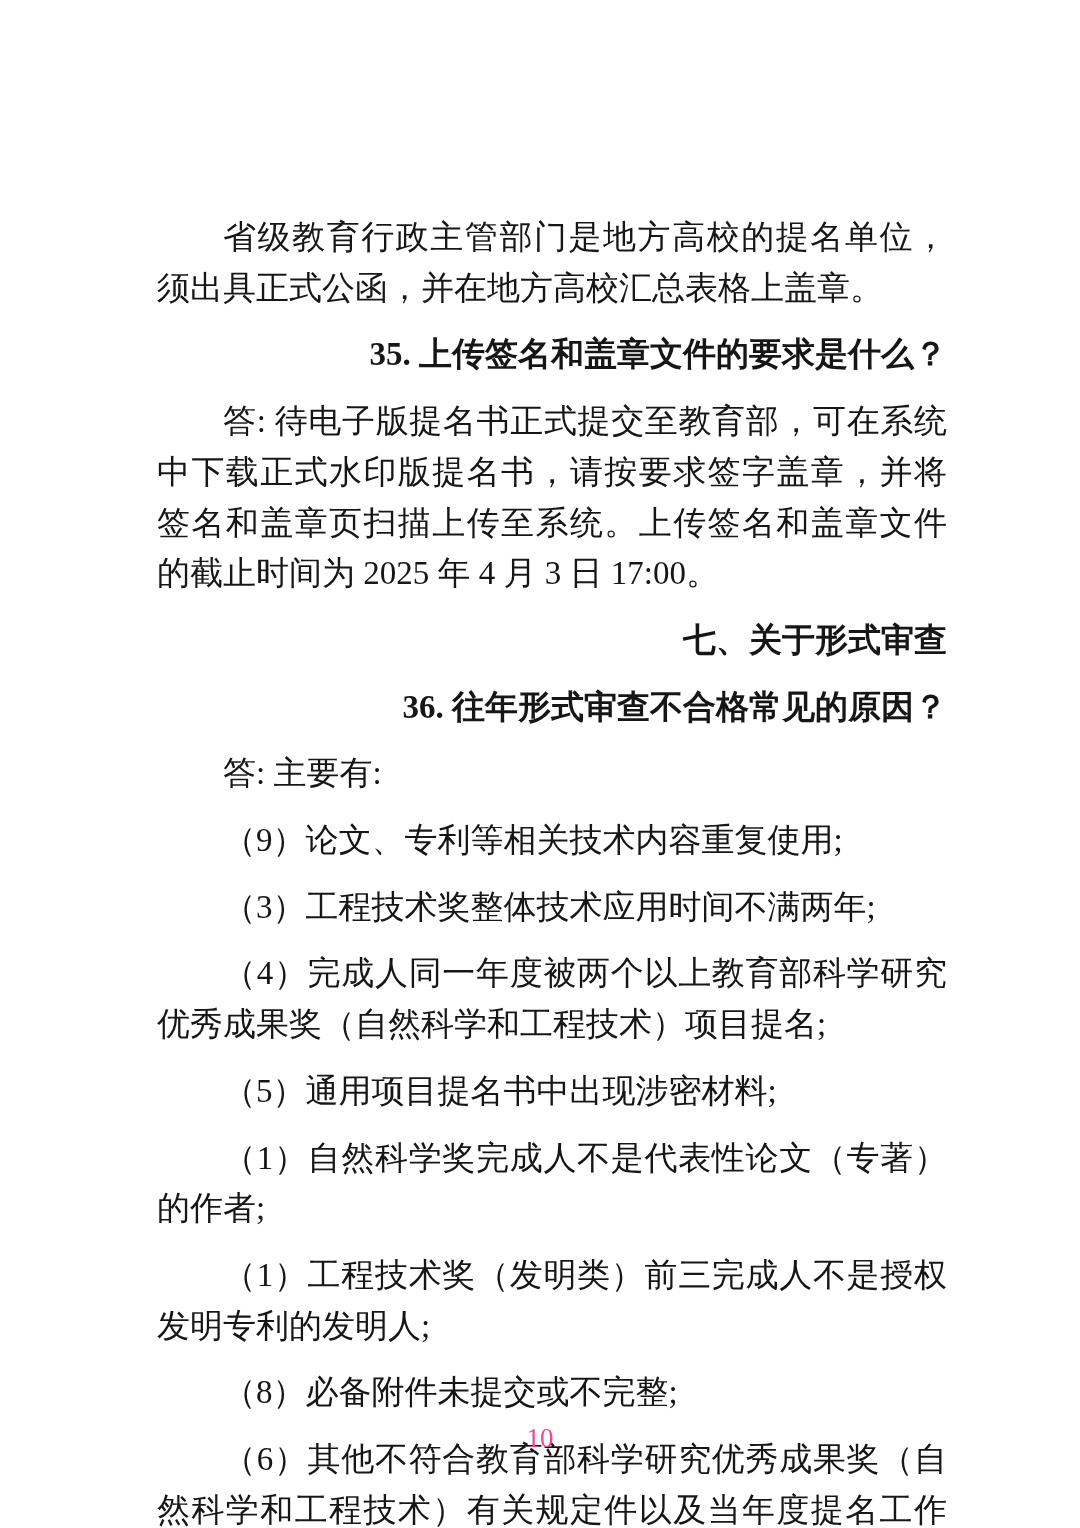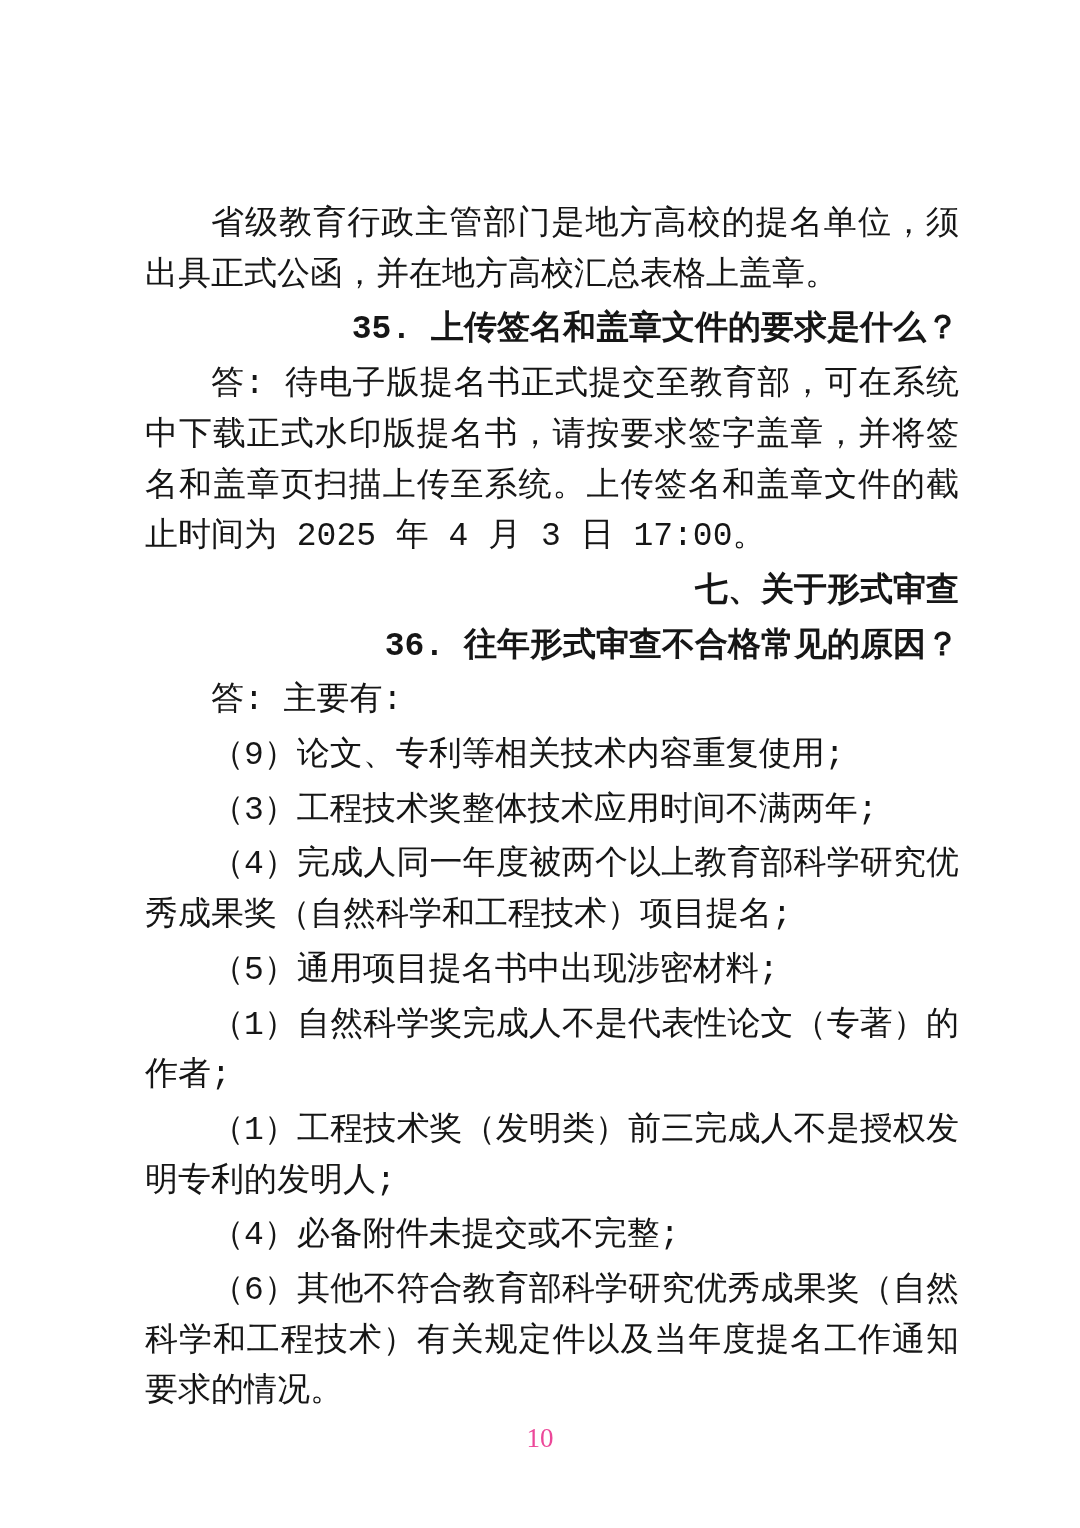--- a/index.html
+++ b/index.html
@@ -20,28 +20,27 @@
     font-family: "Liberation Serif", "DejaVu Serif", serif;
     color: #161616;
   }
   .content {
     position: absolute;
     left: 141px;
     top: 196px;
     width: 822px;
   }
   .blk {
-    margin: 4px;
+    margin: 16px;
     font-size: 33px;
     line-height: 50.7px;
     text-align: justify;
     text-justify: inter-character;
     text-indent: 2em;
     word-break: break-all;
-    font-family: Liberation Mono, monospace;
   }
   .heading {
     font-weight: 700;
     text-align: right;
   }
   .footer {
     position: absolute;
     left: 0;
     top: 1422px;
     width: 100%;
@@ -61,17 +60,17 @@
     <p class="blk">答: 待电子版提名书正式提交至教育部，可在系统中下载正式水印版提名书，请按要求签字盖章，并将签名和盖章页扫描上传至系统。上传签名和盖章文件的截止时间为 2025 年 4 月 3 日 17:00。</p>
     <p class="blk heading">七、关于形式审查</p>
     <p class="blk heading">36. 往年形式审查不合格常见的原因？</p>
     <p class="blk">答: 主要有:</p>
     <p class="blk">（9）论文、专利等相关技术内容重复使用;</p>
     <p class="blk">（3）工程技术奖整体技术应用时间不满两年;</p>
     <p class="blk">（4）完成人同一年度被两个以上教育部科学研究优秀成果奖（自然科学和工程技术）项目提名;</p>
     <p class="blk">（5）通用项目提名书中出现涉密材料;</p>
     <p class="blk">（1）自然科学奖完成人不是代表性论文（专著）的作者;</p>
     <p class="blk">（1）工程技术奖（发明类）前三完成人不是授权发明专利的发明人;</p>
-    <p class="blk">（4）必备附件未提交或不完整;</p>
+    <p class="blk">（8）必备附件未提交或不完整;</p>
     <p class="blk">（6）其他不符合教育部科学研究优秀成果奖（自然科学和工程技术）有关规定件以及当年度提名工作通知要求的情况。</p>
   </div>
   <div class="footer">10</div>
 </div>
 
 </body></html>

